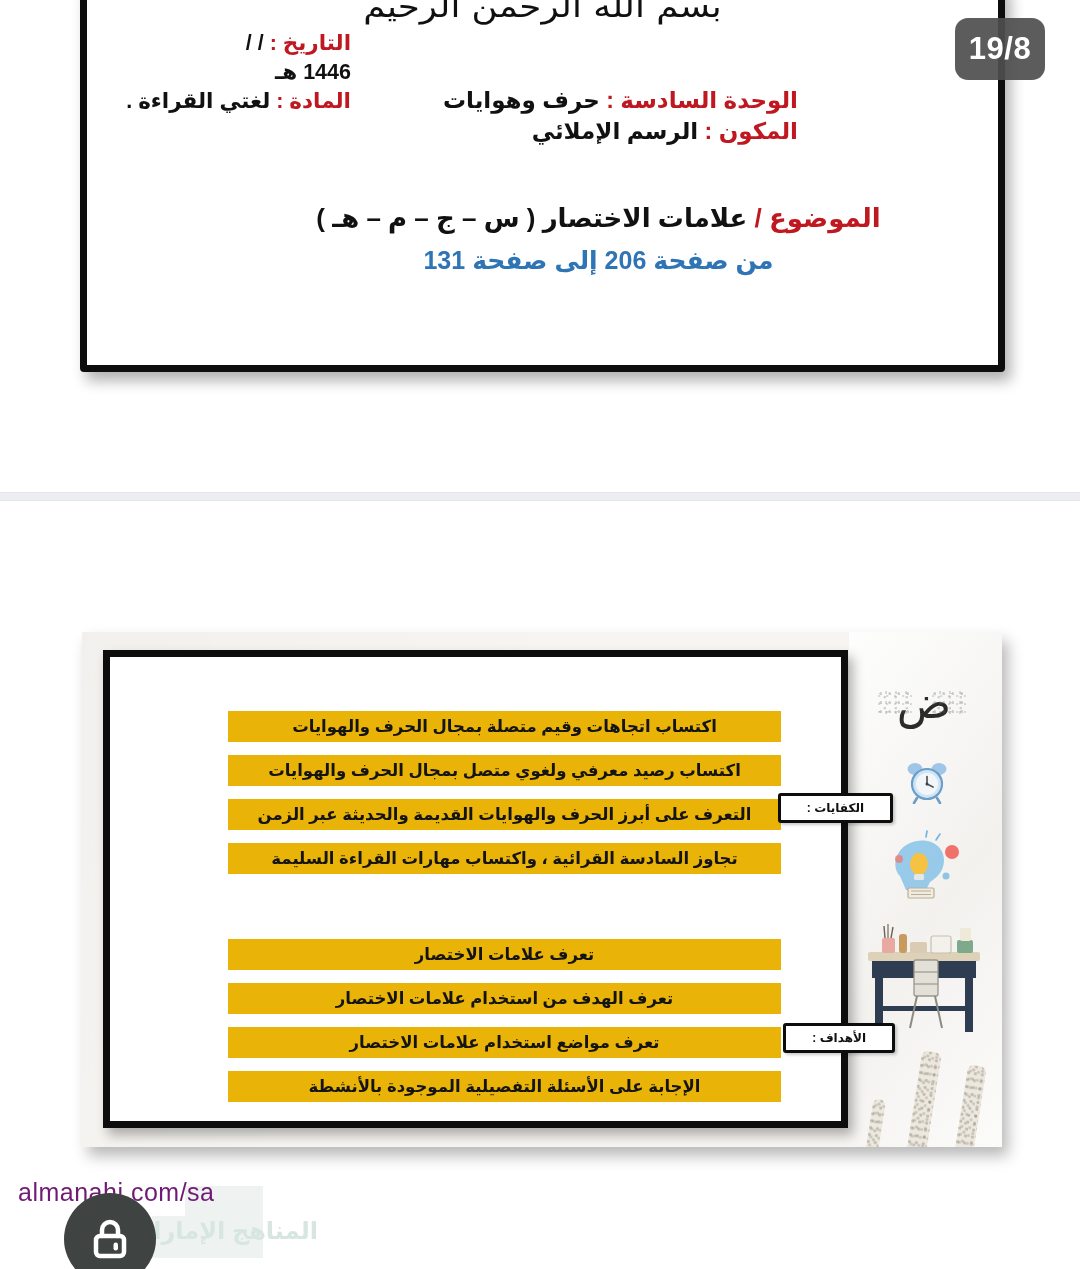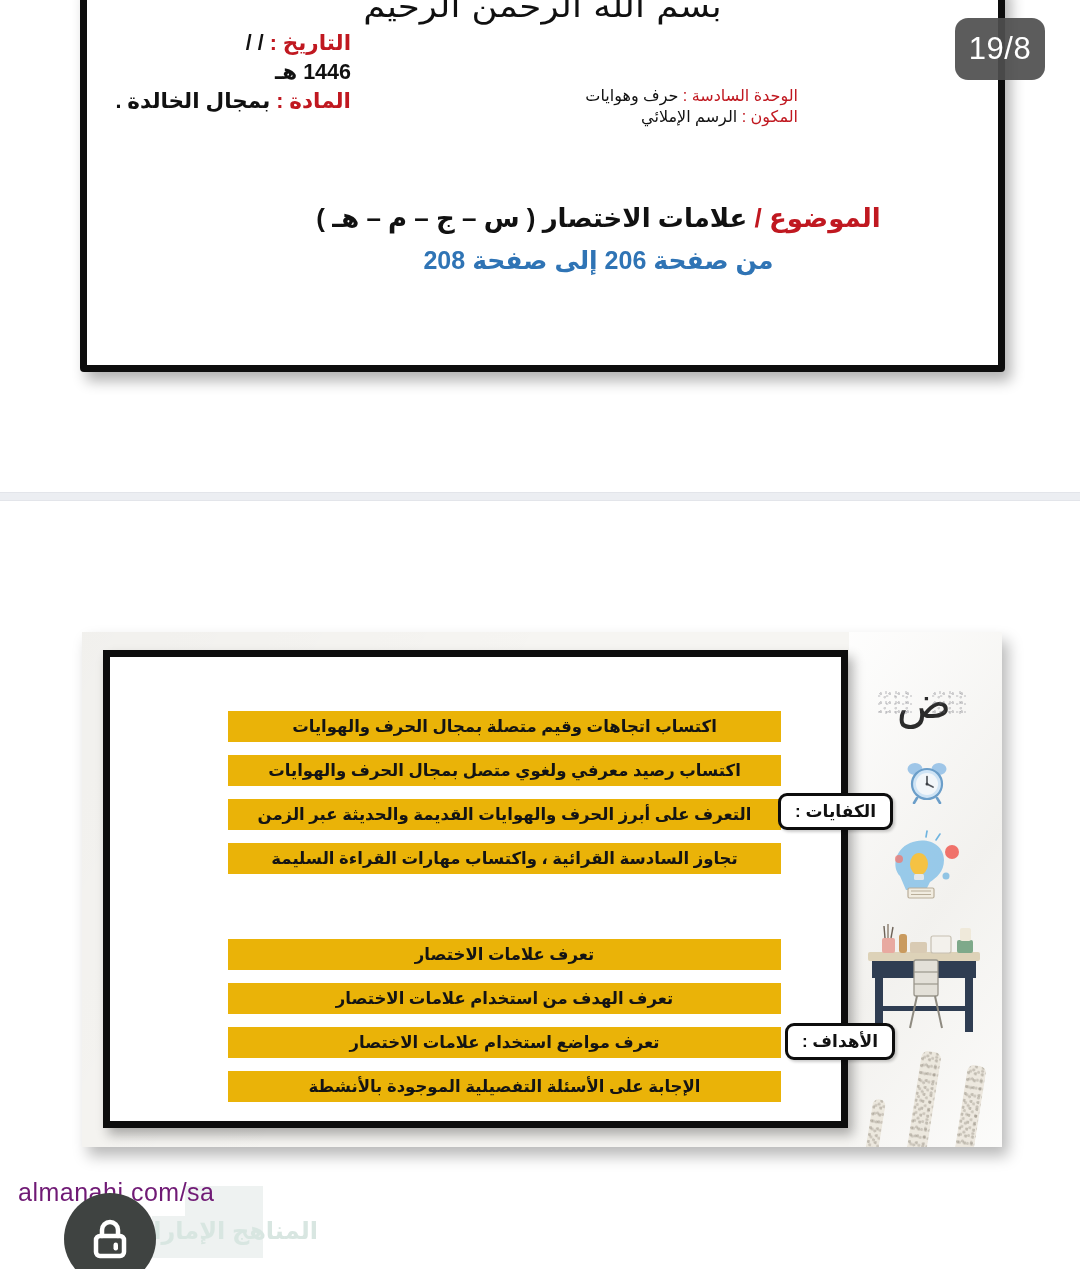--- a/index.html
+++ b/index.html
@@ -64,22 +64,22 @@
   .lbl-red { color: #c01820; }
 
   .unit-block {
     position: absolute;
     top: 96px; right: 200px;
     text-align: right;
     direction: rtl;
     line-height: 1.34;
   }
   .unit-line {
-    font-size: 16px;
-    font-weight: normal;
+    font-size: 23px;
+    font-weight: bold;
     color: #111111;
     white-space: nowrap;
   }
 
   .topic-block {
     position: absolute;
     top: 212px; left: 0; right: 0;
     padding: 0 88px 0 200px;
     text-align: center;
     direction: rtl;
@@ -100,21 +100,21 @@
 
   
   .page-badge {
     position: absolute;
     left: 955px; top: 18px;
     min-width: 90px;
     padding: 13px 12px;
     background: rgba(78,78,78,0.92);
     color: #ffffff;
     font-size: 31px;
-    font-weight: normal;
+    font-weight: bold;
     text-align: center;
     border-radius: 13px;
     direction: ltr;
     z-index: 40;
     letter-spacing: 0.5px;
   }
 
   
   .slide-divider {
     position: absolute;
@@ -164,23 +164,23 @@
     color: #141414;
     text-align: center;
     white-space: nowrap;
   }
   .group-gap { height: 52px; }
 
   .side-label {
     position: absolute;
     background: #ffffff;
     border: 3px solid #0d0d0d;
-    border-radius: 9px;
-    padding: 5px 14px;
-    font-size: 17px;
+    border-radius: 3px;
+    padding: 5px 26px;
+    font-size: 12px;
     font-weight: bold;
     color: #111111;
     direction: rtl;
     white-space: nowrap;
     box-shadow: 2px 2px 3px rgba(0,0,0,0.20);
   }
   .side-label.kifayat { right: -112px; top: 82px; }
   .side-label.ahdaf  { right: -114px; top: 312px; }
 
   
@@ -328,41 +328,41 @@
       <div class="bismillah">بسم الله الرحمن الرحيم</div>
 
       <div class="meta-block">
         <div class="meta-line">
           <span class="lbl-red">التاريخ :</span>
           <span>/   /</span>
         </div>
         <div class="meta-line">1446 هـ</div>
         <div class="meta-line wrap">
           <span class="lbl-red">المادة :</span>
-          <span>بمجال الخالدة .</span>
+          <span>لغتي القراءة .</span>
         </div>
       </div>
 
       <div class="unit-block">
         <div class="unit-line">
           <span class="lbl-red">الوحدة السادسة :</span>
           <span>حرف وهوايات</span>
         </div>
         <div class="unit-line">
           <span class="lbl-red">المكون :</span>
           <span>الرسم الإملائي</span>
         </div>
       </div>
 
       <div class="topic-block">
         <div class="topic-line">
           <span class="lbl-red">الموضوع /</span>
           <span>علامات الاختصار ( س – ج – م – هـ )</span>
         </div>
-        <div class="pages-line">من صفحة 206 إلى صفحة 208</div>
+        <div class="pages-line">من صفحة 206 إلى صفحة 131</div>
       </div>
 
     </div>
   </div>
 
   <div class="page-badge">19/8</div>
 
   <div class="slide-divider"></div>
 
   <div class="slide2-wrap">

